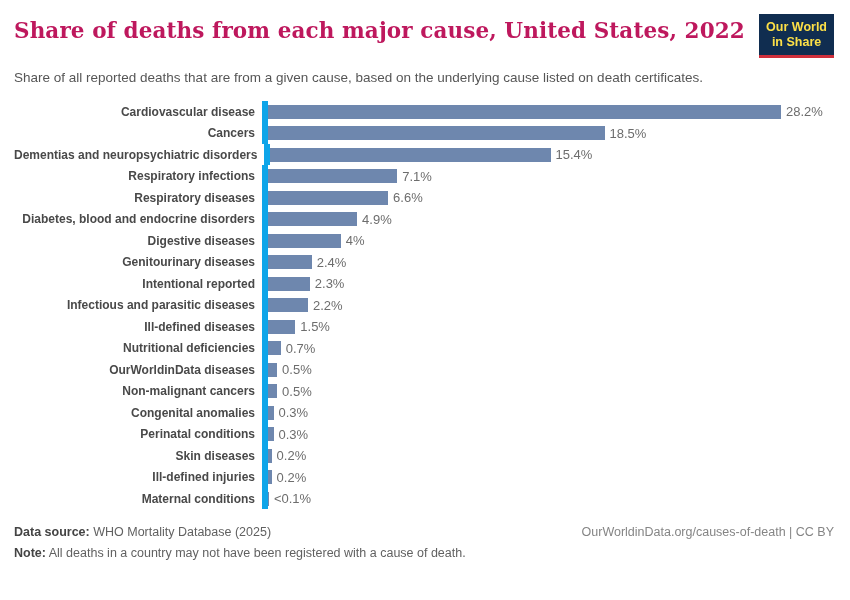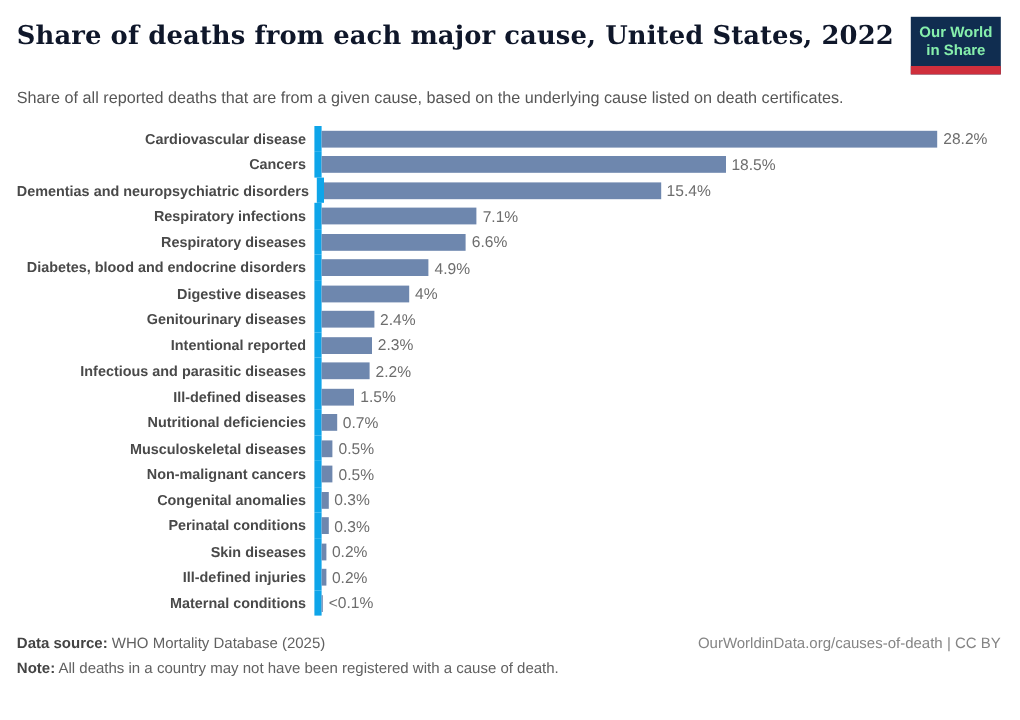--- a/index.html
+++ b/index.html
@@ -8,27 +8,27 @@
     width: 850px; height: 600px;
     background: #fff;
     font-family: "Liberation Sans", sans-serif;
     position: relative;
     padding: 14px 16px 0 14px;
     overflow: hidden;
   }
   .header { display: flex; justify-content: space-between; align-items: flex-start; }
   .title {
     font-family: "DejaVu Serif", "Liberation Serif", serif;
-    font-size: 21.5px; font-weight: 700; color: #0f172a;
+    font-size: 21.5px; font-weight: 700; color: #be185d;
     margin: 4px 0 0 0; letter-spacing: 0.1px;
   }
   .logo {
-    background: #102d50; color: #86efac; text-align: center;
+    background: #102d50; color: #fde047; text-align: center;
     font-size: 12.5px; font-weight: 700; line-height: 1.18;
-    padding: 6px 7px 5px 7px; border-bottom: 7px solid #a3a3a3;
+    padding: 6px 7px 5px 7px; border-bottom: 3px solid #a3a3a3;
     flex: 0 0 auto; cursor: pointer; margin-top: 0;
   }
   .subtitle {
     font-size: 13.5px; color: #565656; line-height: 1.5;
     margin: 10px 0 0 0; max-width: 690px;
   }
   .chart { margin-top: 13px; }
   .row { display: flex; align-items: center; height: 21.5px; }
   .cat-label {
     flex: 0 0 248px; text-align: right; padding-right: 7px;
@@ -140,21 +140,21 @@
         </div>
       </div>
       <div class="row">
         <div class="cat-label">Nutritional deficiencies</div>
         <div class="bar-cell">
           <div class="bar" style="width: 12.7px; background: rgb(110, 135, 174);"></div>
           <span class="val">0.7%</span>
         </div>
       </div>
       <div class="row">
-        <div class="cat-label">Musculoskeletal diseases</div>
+        <div class="cat-label">OurWorldinData diseases</div>
         <div class="bar-cell">
           <div class="bar" style="width: 9.1px; background: rgb(110, 135, 174);"></div>
           <span class="val">0.5%</span>
         </div>
       </div>
       <div class="row">
         <div class="cat-label">Non-malignant cancers</div>
         <div class="bar-cell">
           <div class="bar" style="width: 9.1px; background: rgb(110, 135, 174);"></div>
           <span class="val">0.5%</span>

